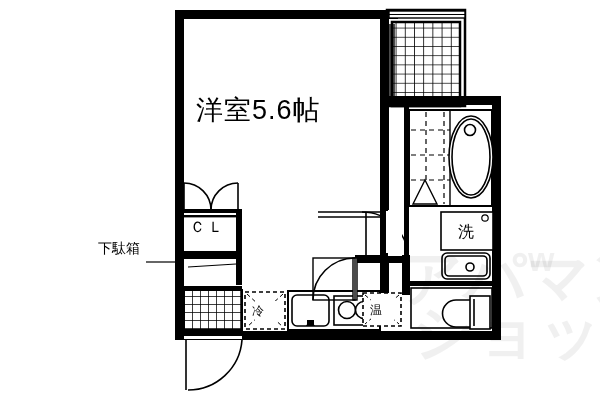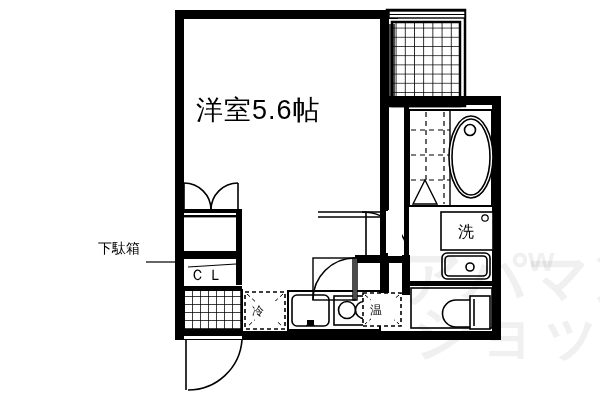--- a/index.html
+++ b/index.html
@@ -2,21 +2,21 @@
 <html><head>
 <meta charset="utf-8">
 <style>
   html,body{margin:0;padding:0;background:#ffffff;}
   body{width:600px;height:400px;overflow:hidden;
        font-family:"Liberation Sans","DejaVu Sans",sans-serif;}
   #plan{position:relative;width:544px;height:400px;background:#fff;}
   #plan svg{position:absolute;left:0;top:0;}
   .lbl{position:absolute;color:#000;white-space:nowrap;}
   #room-label{font-size:27px;letter-spacing:1px;}
-  #cl-label{font-size:15px;letter-spacing:3px;margin-top:48px;}
+  #cl-label{font-size:15px;letter-spacing:3px;}
   #geta-label{font-size:14px;letter-spacing:0px;}
   #sen-label{font-size:16px;}
   #rei-label{font-size:12px;}
   #on-label{font-size:12px;}
   .wm{position:absolute;color:#000;opacity:0.055;font-weight:bold;
       white-space:nowrap;pointer-events:none;}
 </style>
 </head>
 <body>
 

